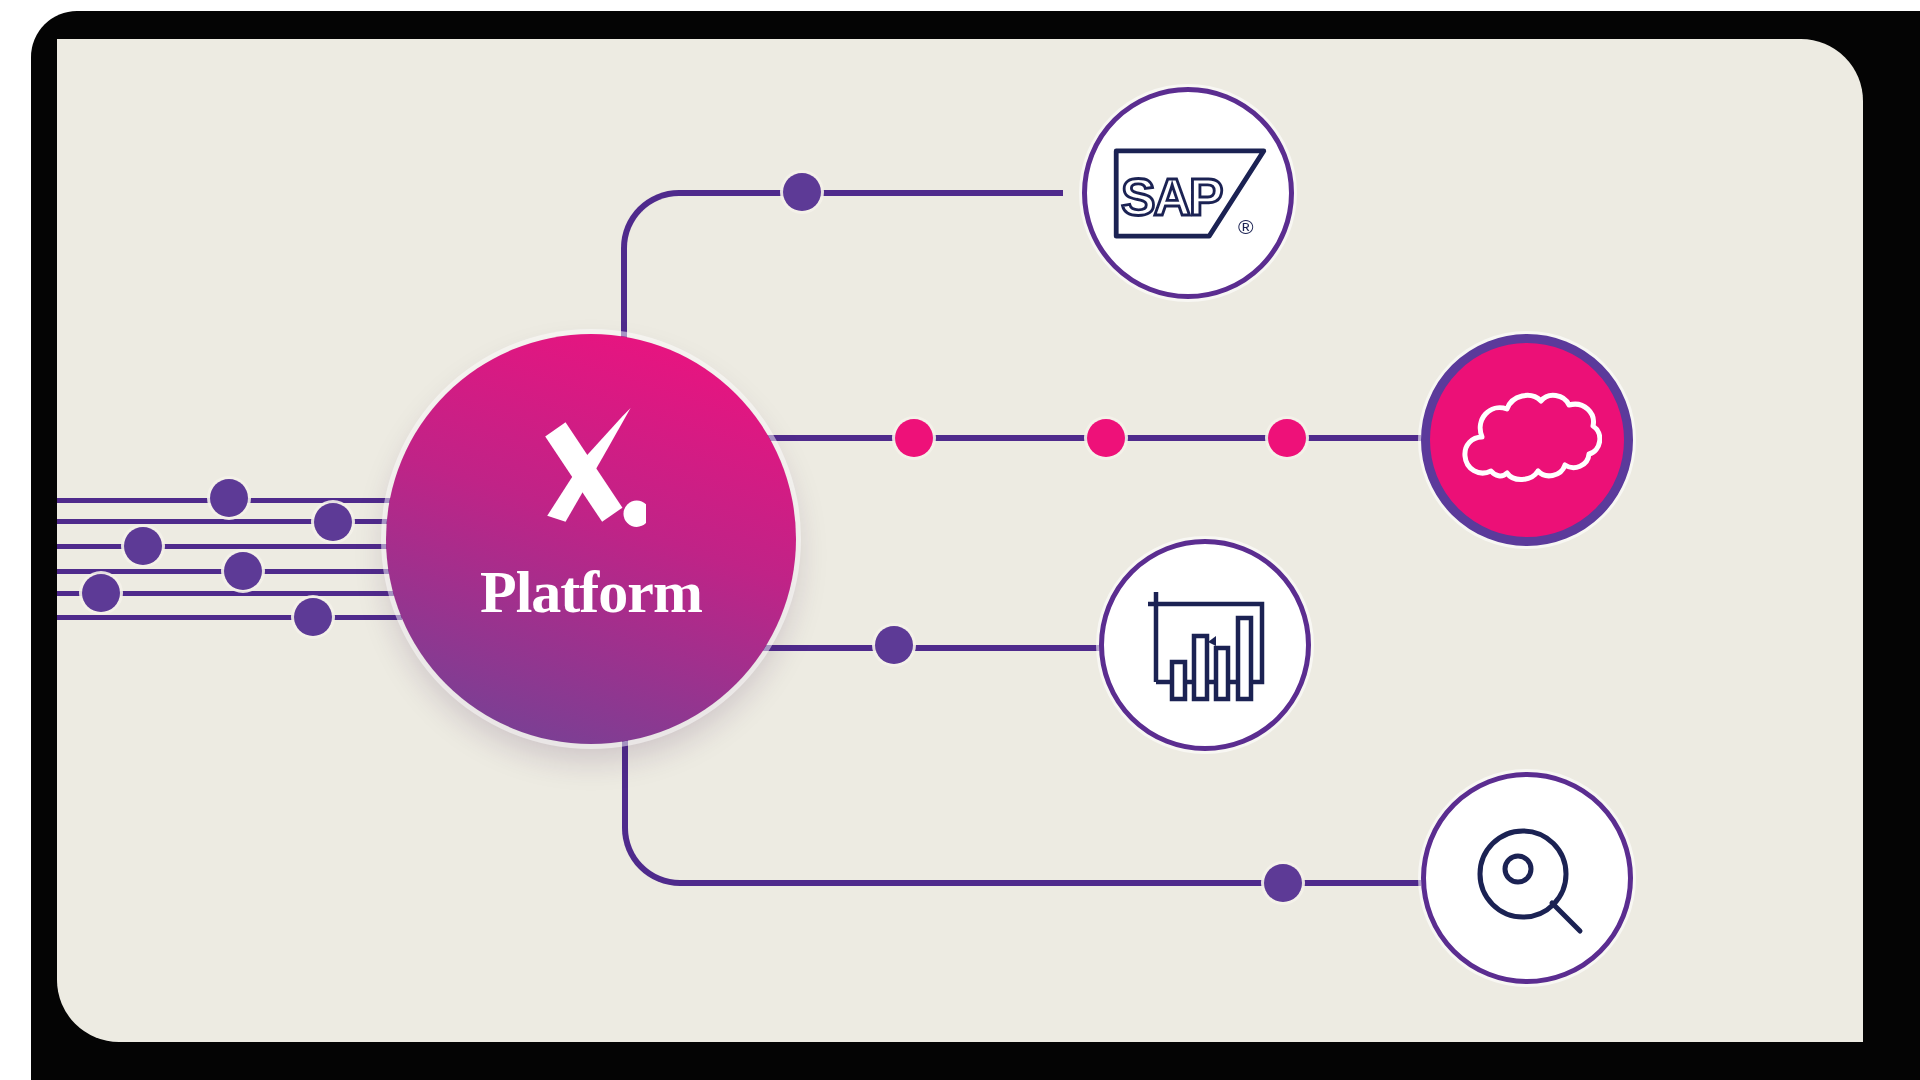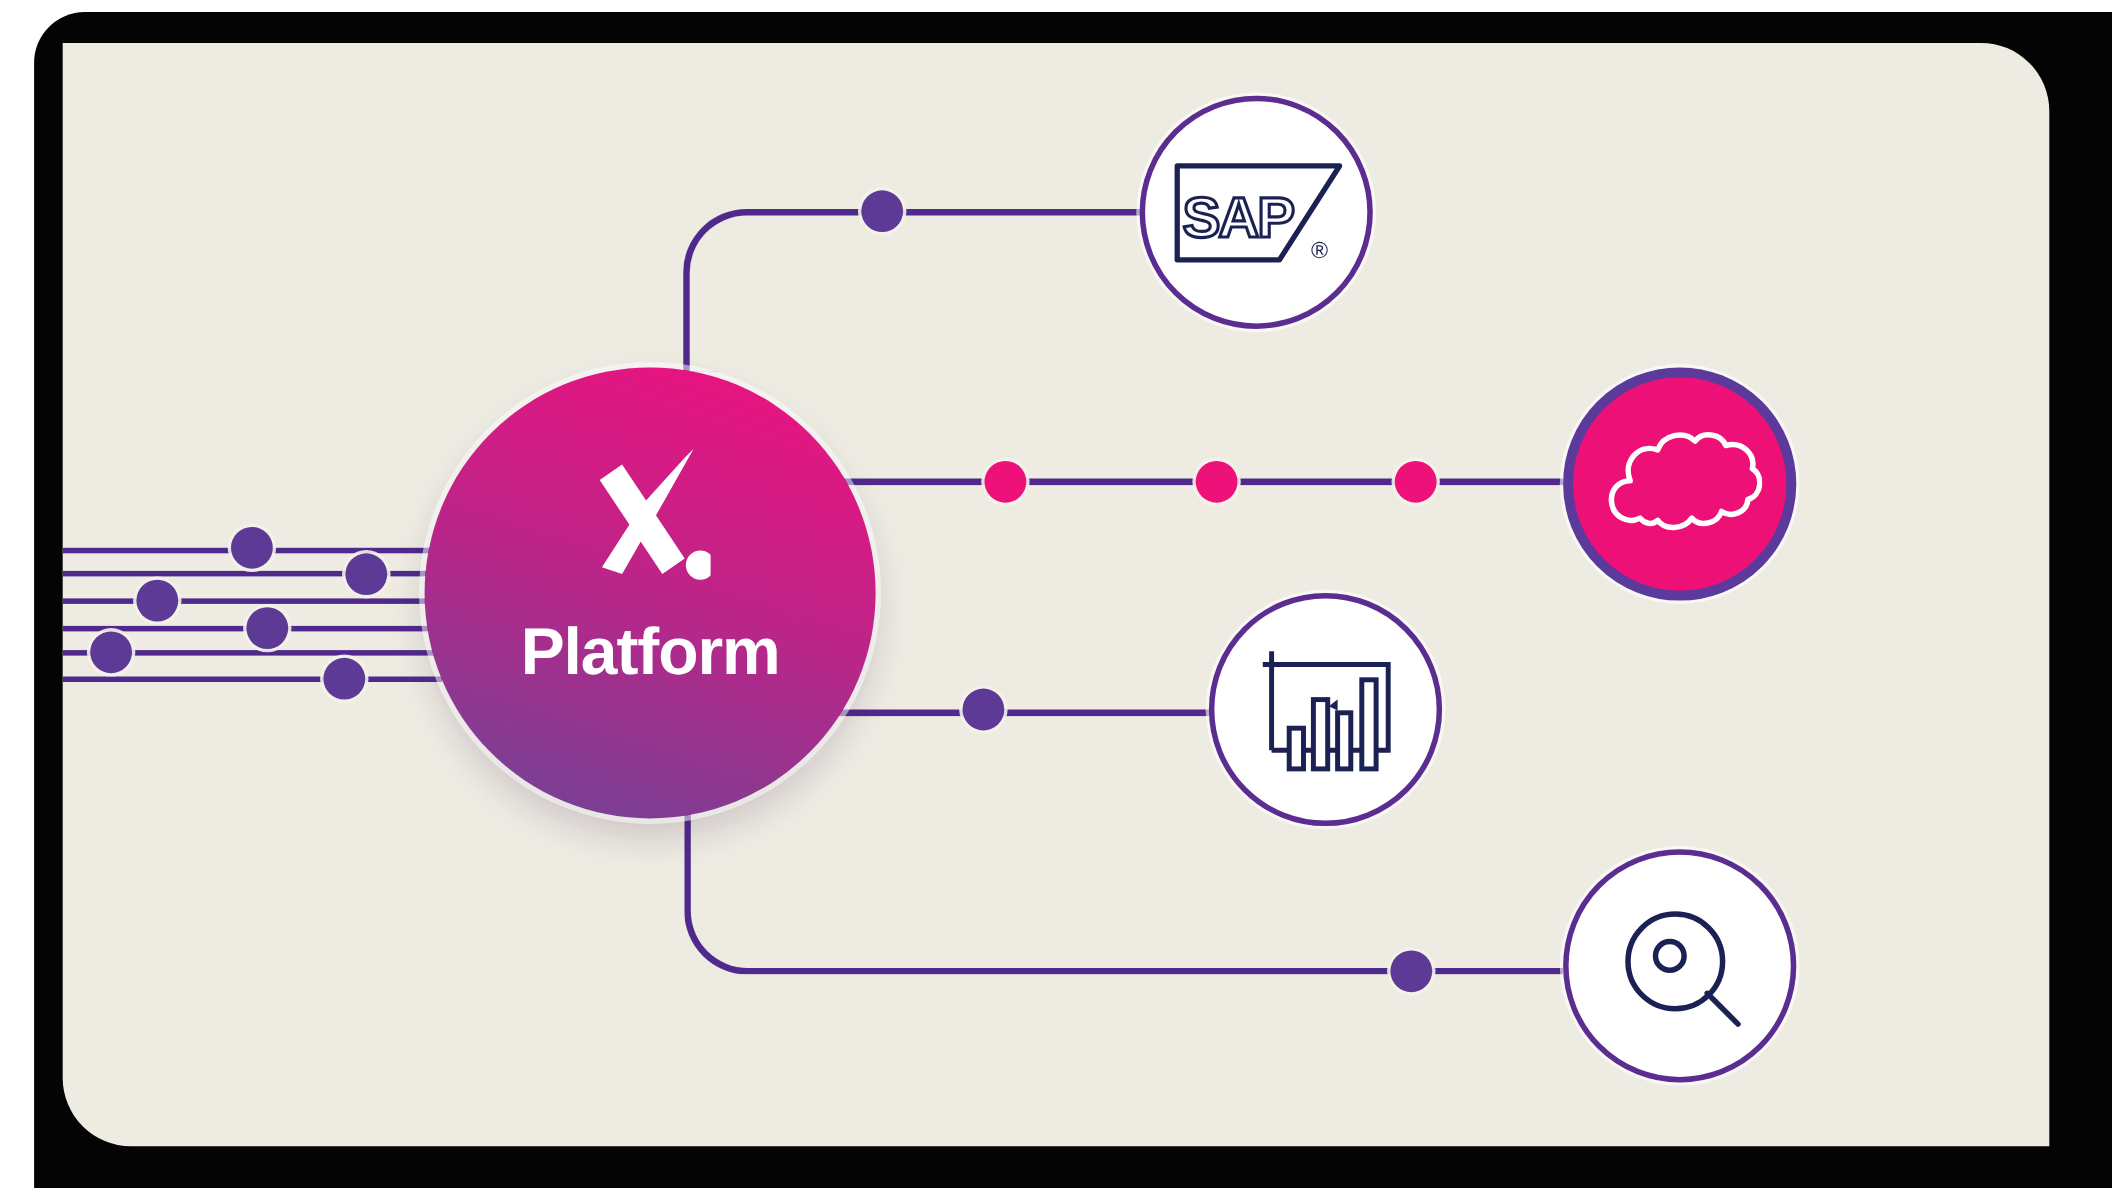--- a/index.html
+++ b/index.html
@@ -25,21 +25,21 @@
   .dot.pink{background:var(--dot-pink);}
   .conn{position:absolute;z-index:3;}
   .conn.hline{background:var(--line-purple);}
   .conn.elbow-top{border-left:6px solid var(--line-purple);
     border-top:6px solid var(--line-purple);border-top-left-radius:58px;}
   .conn.elbow-bottom{border-left:6px solid var(--line-purple);
     border-bottom:6px solid var(--line-purple);border-bottom-left-radius:58px;}
   .platform-circle{position:absolute;left:386px;top:334px;width:410px;height:410px;
     border-radius:50%;z-index:5;
     background:linear-gradient(198deg,var(--grad-top) 4%,var(--grad-mid) 46%,var(--grad-bottom) 98%);
-    box-shadow:0 0 0 5px rgba(255,255,255,.5),0 16px 32px rgba(60,20,80,.18);}
+    box-shadow:0 0 0 5px rgba(255,255,255,.5),0 16px 32px rgba(60,20,80,.18);font-family:Liberation Serif, serif;}
   .x-mark{position:absolute;left:156px;top:74px;width:104px;height:122px;}
   .platform-label{position:absolute;left:0;right:0;top:224px;text-align:center;
     color:var(--white);font-size:60px;font-weight:bold;letter-spacing:-1px;}
   .node{position:absolute;width:212px;height:212px;border-radius:50%;z-index:5;
     background:var(--white);border:5px solid var(--node-border);
     box-shadow:0 0 0 3px rgba(255,255,255,.6);}
   .node.salesforce{background:var(--sf-pink);border:9px solid var(--sf-border);}
   .node svg{position:absolute;}
   .sap-text{font-family:"Liberation Sans",sans-serif;font-weight:bold;
     font-size:54px;letter-spacing:-2px;}
@@ -80,21 +80,21 @@
 
   <div class="platform-circle">
     <svg class="x-mark" viewBox="0 0 100 120" role="img" aria-label="X.">
       <polygon points="86,0 60,46 22,112 4,106 40,50 78,8" fill="#ffffff"></polygon>
       <polygon points="2,28 22,14 78,98 58,112" fill="#ffffff"></polygon>
       <circle cx="92" cy="104" r="13" fill="#ffffff"></circle>
     </svg>
     <div class="platform-label">Platform</div>
   </div>
 
-  <div class="node" style="left:1036px;top:87px;">
+  <div class="node" style="left:1082px;top:87px;">
     <svg style="left:26px;top:56px;" width="154" height="92" viewBox="0 0 160 96">
       <path d="M3,3 H157 L100,92 H3 Z" fill="#ffffff" stroke="var(--navy)" stroke-width="5" stroke-linejoin="round"></path>
       <text class="sap-text" x="8" y="70" fill="#ffffff" stroke="var(--navy)" stroke-width="3">SAP</text>
       <text class="sap-reg" x="130" y="90" fill="var(--navy)">®</text>
     </svg>
   </div>
 
   <div class="node salesforce" style="left:1421px;top:334px;">
     <svg style="left:27px;top:42px;" width="145" height="108" viewBox="0 0 145 108">
       <path d="M34,86 C22,92 9,84 8,71 C7,60 15,52 25,52 C18,34 33,18 50,24

